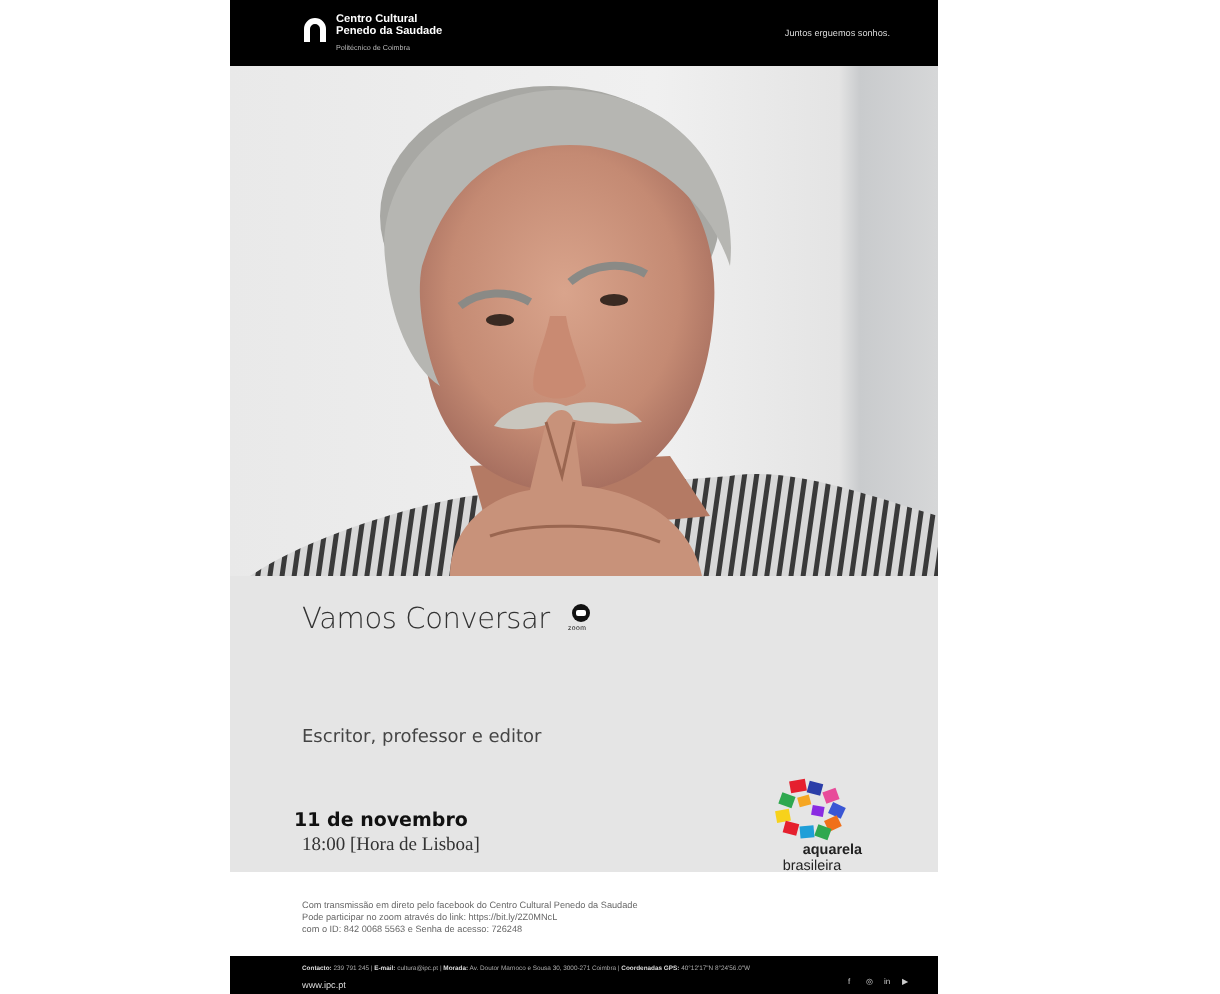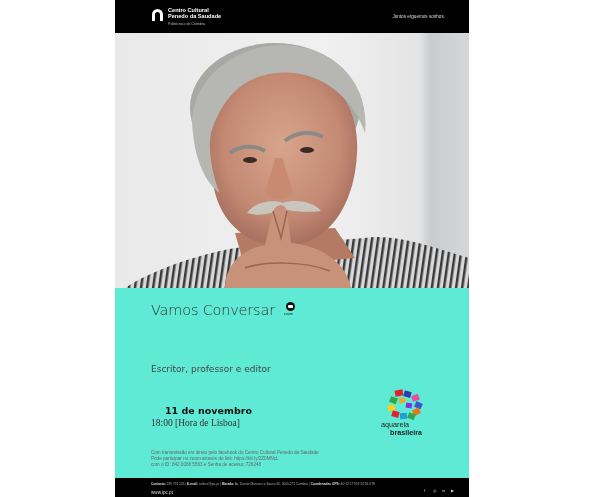--- a/index.html
+++ b/index.html
@@ -1,21 +1,21 @@
 <!DOCTYPE html>
 <html><head>
   <meta charset="utf-8">
   <style>
     html, body { margin: 0; padding: 0; }
     body {
       width: 610px; height: 497px; background: #ffffff; position: relative; overflow: hidden;
       font-family: "Liberation Sans", sans-serif;
     }
     .poster {
-      position: absolute; left: 115px; top: 0; width: 354px; height: 485px; background: #5eead4;
+      position: absolute; left: 115px; top: 0; width: 354px; height: 436px; background: #e5e5e5;
     }
     .header {
       position: absolute; left: 0; top: 0; width: 354px; height: 33px; background: #000000;
     }
     .logo-mark {
       position: absolute; left: 36px; top: 8px; width: 13px; height: 13px;
     }
     .org-name {
       position: absolute; left: 53px; top: 7px; color: #ffffff; font-weight: bold;
       font-size: 5.6px; line-height: 6.4px;
@@ -49,35 +49,35 @@
     }
     .title-main {
       position: absolute; left: 36px; top: 328px; width: 300px; font-size: 11.7px; line-height: 15px;
       font-family: "DejaVu Sans", sans-serif; font-weight: bold; color: #111111; letter-spacing: -0.15px;
     }
     .subtitle {
       position: absolute; left: 36px; top: 364px; font-size: 9px; color: #444444;
       font-family: "DejaVu Sans", sans-serif;
     }
     .date {
-      position: absolute; left: 50px; top: 405px; font-size: 9.5px; font-weight: bold; color: #111111;
+      position: absolute; left: 32px; top: 405px; font-size: 9.5px; font-weight: bold; color: #111111;
       font-family: "DejaVu Sans", sans-serif;
     }
     .time {
       position: absolute; left: 36px; top: 418px; font-size: 9.5px; color: #333333;
       font-family: Liberation Serif, serif;
     }
     .partner-logo { position: absolute; left: 266px; top: 388px; width: 50px; height: 56px; }
     .partner-name-1 {
-      position: absolute; left: 0; top: 33px; width: 50px; text-align: left; font-weight: normal;
+      position: absolute; left: 0; top: 33px; width: 50px; text-align: right; font-weight: bold;
       font-size: 7.2px; color: #222; line-height: 8px;
     }
     .partner-name-2 {
       position: absolute; left: 0; top: 41px; width: 50px; text-align: center;
-      font-size: 7.2px; color: #222; line-height: 8px; font-weight: bold;
+      font-size: 7.2px; color: #222; line-height: 8px;
     }
     .info {
       position: absolute; left: 36px; top: 450px; font-size: 4.6px; line-height: 6.2px; color: #666666;
     }
     .footer {
       position: absolute; left: 0; top: 478px; width: 354px; height: 19px; background: #000000;
     }
     .footer-contacts {
       position: absolute; left: 36px; top: 4px; font-size: 3.2px; color: #aaaaaa; white-space: nowrap;
     }

